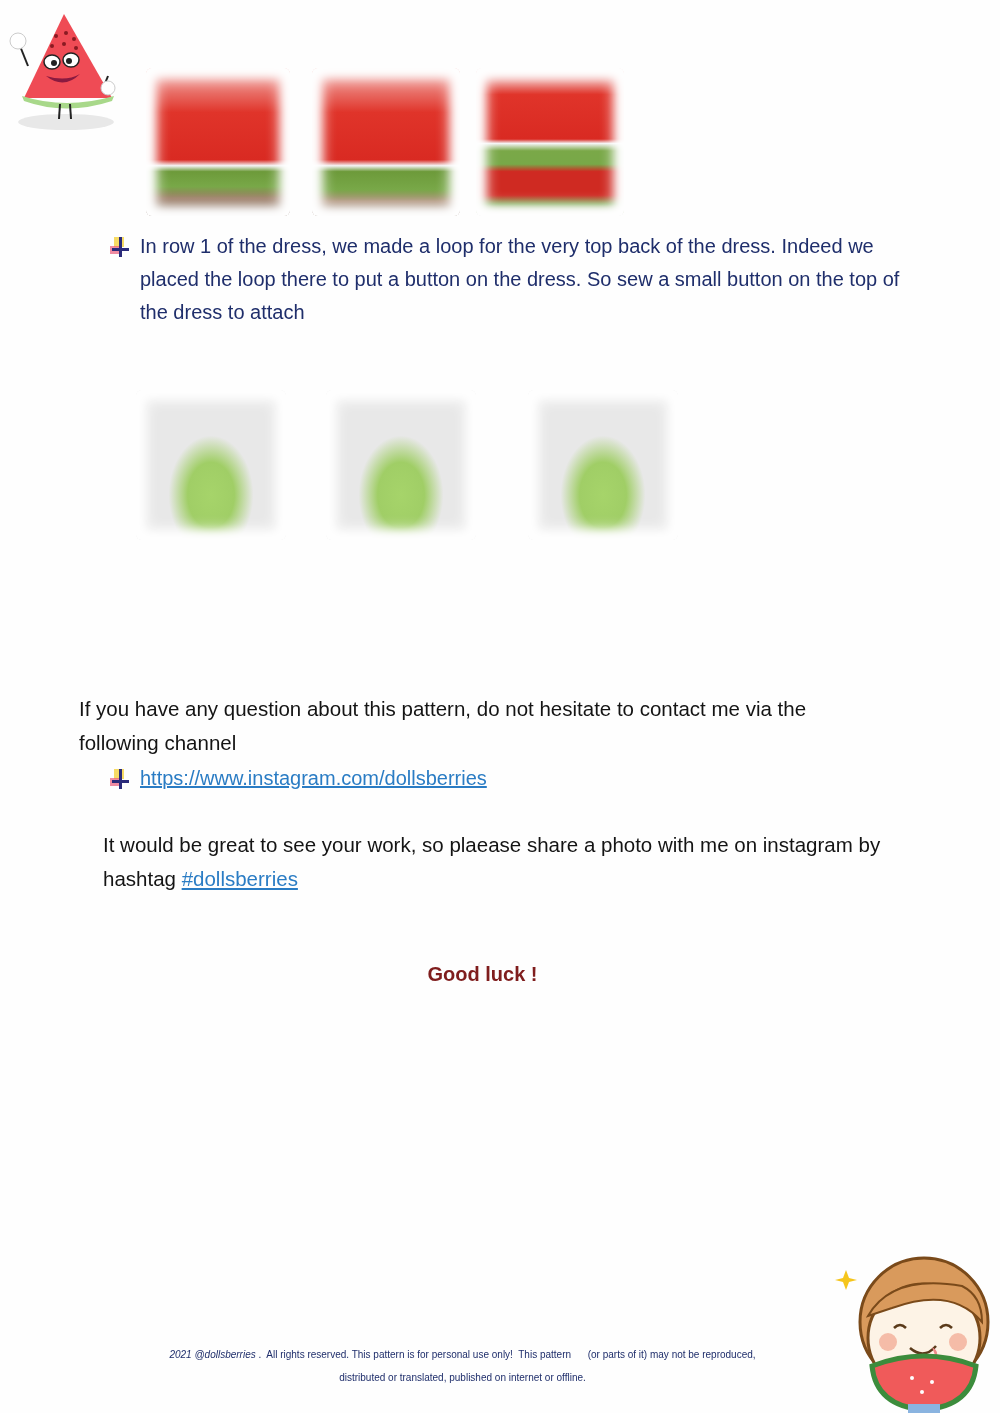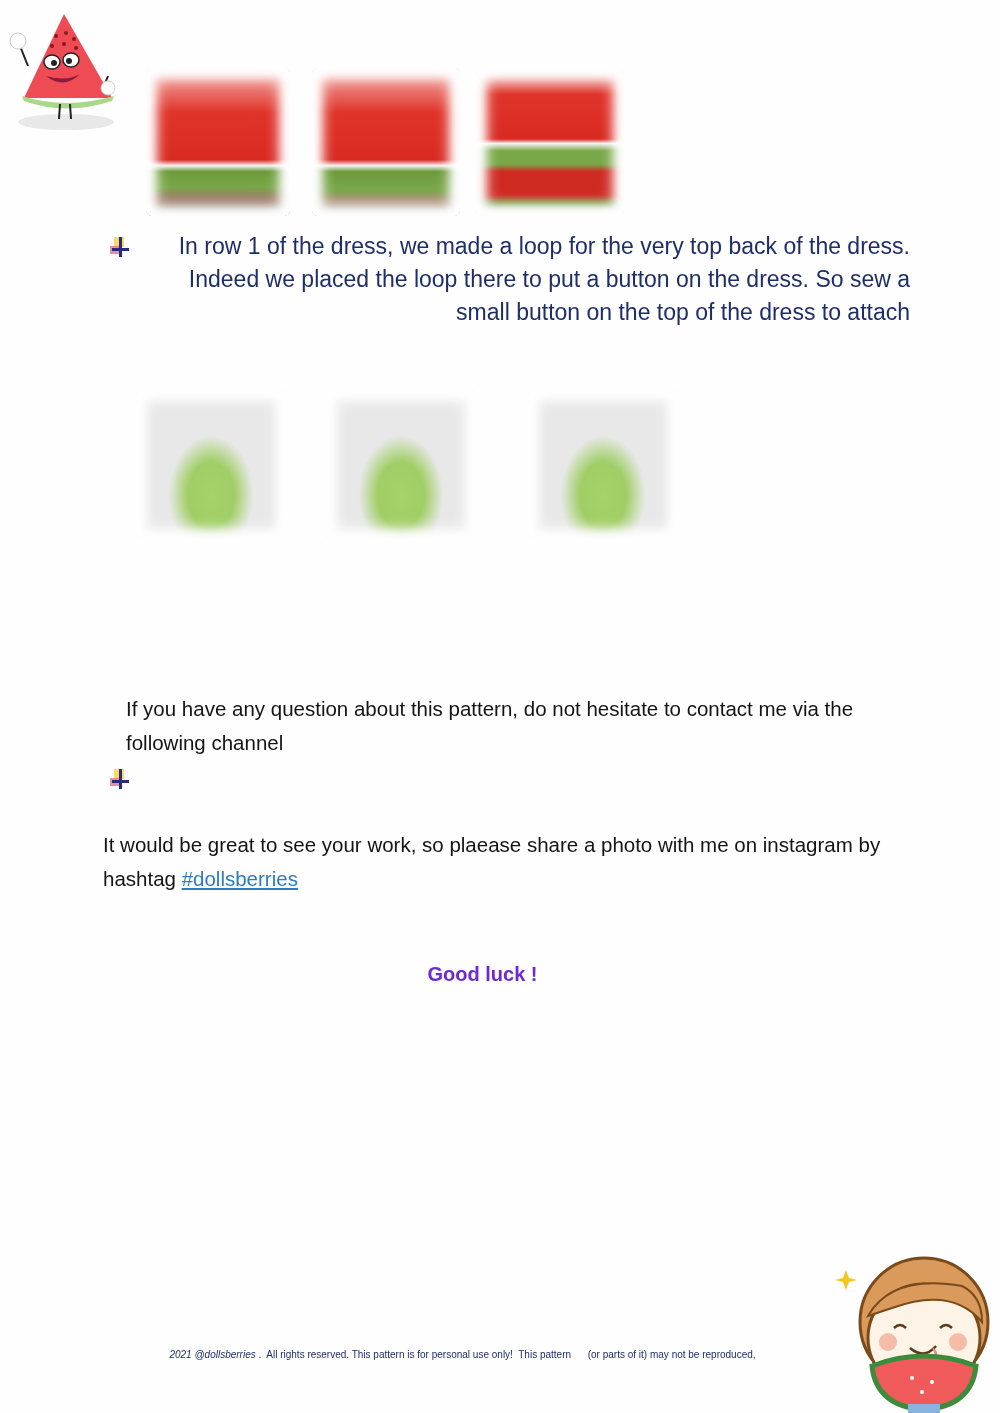--- a/index.html
+++ b/index.html
@@ -16,30 +16,30 @@
     position: absolute; border-radius: 6px; overflow: hidden;
     box-shadow: 0 0 10px 6px rgba(255,255,255,0.95) inset;
   }
   .photo::after {
     content: ""; position: absolute; inset: 0;
     box-shadow: inset 0 0 14px 10px #fefefe;
   }
 
   
   .bullet-list { position: absolute; margin: 0; padding: 0; list-style: none; }
-  .bullet-item { position: relative; padding-left: 30px; font-size: 23px; line-height: 33px; color: #1f2e6b; text-align: right; }
+  .bullet-item { position: relative; padding-left: 30px; font-size: 20px; line-height: 33px; color: #1f2e6b; }
   .bullet-icon { position: absolute; left: 0; top: 7px; width: 20px; height: 20px; }
   .bullet-icon .v { position: absolute; left: 9px; top: 0; width: 3px; height: 20px; background: #2a2a7a; }
   .bullet-icon .h { position: absolute; left: 2px; top: 11px; width: 17px; height: 3px; background: #2a2a7a; }
   .bullet-icon .glow1 { position: absolute; left: 4px; top: 0; width: 10px; height: 10px; background: #f6d54a; opacity: .85; }
   .bullet-icon .glow2 { position: absolute; left: 0; top: 9px; width: 9px; height: 8px; background: #e85a7a; opacity: .7; }
 
   .para { position: absolute; left: 79px; width: 850px; font-size: 20.5px; line-height: 34px; color: #141414; }
   .link { color: #2a7cc4; text-decoration: underline; }
-  .good-luck { position: absolute; left: 0; width: 965px; top: 963px; text-align: center; font-weight: bold; font-size: 20px; color: #6d28d9; }
+  .good-luck { position: absolute; left: 0; width: 965px; top: 963px; text-align: center; font-weight: bold; font-size: 20px; color: #7f1d1d; }
 
   .footer { position: absolute; left: 90px; width: 745px; top: 1343px; text-align: center; font-size: 10px; line-height: 23px; color: #1f2e6b; }
   .footer i { font-style: italic; }
 </style>
 </head>
 <body>
 
 <div class="abs" style="left:4px;top:6px;width:125px;height:125px;">
   <svg width="125" height="125" viewBox="0 0 125 125">
     <ellipse cx="62" cy="116" rx="48" ry="8" fill="#e8e8e8"></ellipse>
@@ -78,42 +78,44 @@
         <span class="h"></span>
       </span>
     <span>In row 1 of the dress, we made a loop for the very top back of the dress. Indeed we placed the loop there to put a button on the dress. So sew a small button on the top of the dress to attach</span>
   </li>
 </ul>
 
 <div class="photo" style="left:136px;top:390px;width:150px;height:150px;background:radial-gradient(ellipse at 50% 70%,#a6d46a 0%,#a0ce66 22%,#e8e8e8 40%),linear-gradient(180deg,#e8b898 0%,#e8e8e8 60%);"></div>
 <div class="photo" style="left:326px;top:390px;width:150px;height:150px;background:radial-gradient(ellipse at 50% 70%,#a6d46a 0%,#a0ce66 22%,#e8e8e8 40%),linear-gradient(180deg,#e8b898 0%,#e8e8e8 60%);"></div>
 <div class="photo" style="left:528px;top:390px;width:150px;height:150px;background:radial-gradient(ellipse at 50% 70%,#a6d46a 0%,#a0ce66 22%,#e8e8e8 40%),linear-gradient(180deg,#e8b898 0%,#e8e8e8 60%);"></div>
 
-<div class="para" style="top:692px;width:800px;margin-left:47px;">
+<div class="para" style="top:692px;width:800px;">
   <span>If you have any question about this pattern, do not hesitate to contact me via the following channel</span>
 </div>
 <ul class="bullet-list" style="left:110px;top:762px;width:700px;">
   <li class="bullet-item">
     <span class="bullet-icon">
         <span class="glow1"></span>
         <span class="glow2"></span>
         <span class="v"></span>
         <span class="h"></span>
       </span>
+    <a class="link">https://www.instagram.com/dollsberries</a>
   </li>
 </ul>
 
 <div class="para" style="top:828px;width:840px;margin-left:24px;">
   <span>It would be great to see your work, so plaease share a photo with me on instagram by hashtag </span><a class="link">#dollsberries</a>
 </div>
 
 <div class="good-luck">Good luck !</div>
 
 <div class="footer">
   <div><i>2021 @dollsberries</i><span style="white-space:pre;"> .  All rights reserved. This pattern is for personal use only!  This pattern      (or parts of it) may not be reproduced,</span></div>
+  <div>distributed or translated, published on internet or offline.</div>
 </div>
 
 <div class="abs" style="left:832px;top:1246px;width:168px;height:167px;">
   <svg width="168" height="167" viewBox="0 0 168 167">
     <path d="M14,24 L17,32 L25,34 L17,36 L14,44 L11,36 L3,34 L11,32 Z" fill="#f5c51c"></path>
     <circle cx="92" cy="76" r="64" fill="#d99a5c" stroke="#7a4a1a" stroke-width="3"></circle>
     <ellipse cx="92" cy="92" rx="56" ry="54" fill="#fdf3e6" stroke="#7a4a1a" stroke-width="3"></ellipse>
     <path d="M36,70 Q60,28 130,40 Q150,50 150,76 Q120,40 60,62 Z" fill="#d99a5c" stroke="#7a4a1a" stroke-width="2"></path>
     <circle cx="56" cy="96" r="9" fill="#f5bca8"></circle>
     <circle cx="126" cy="96" r="9" fill="#f5bca8"></circle>

